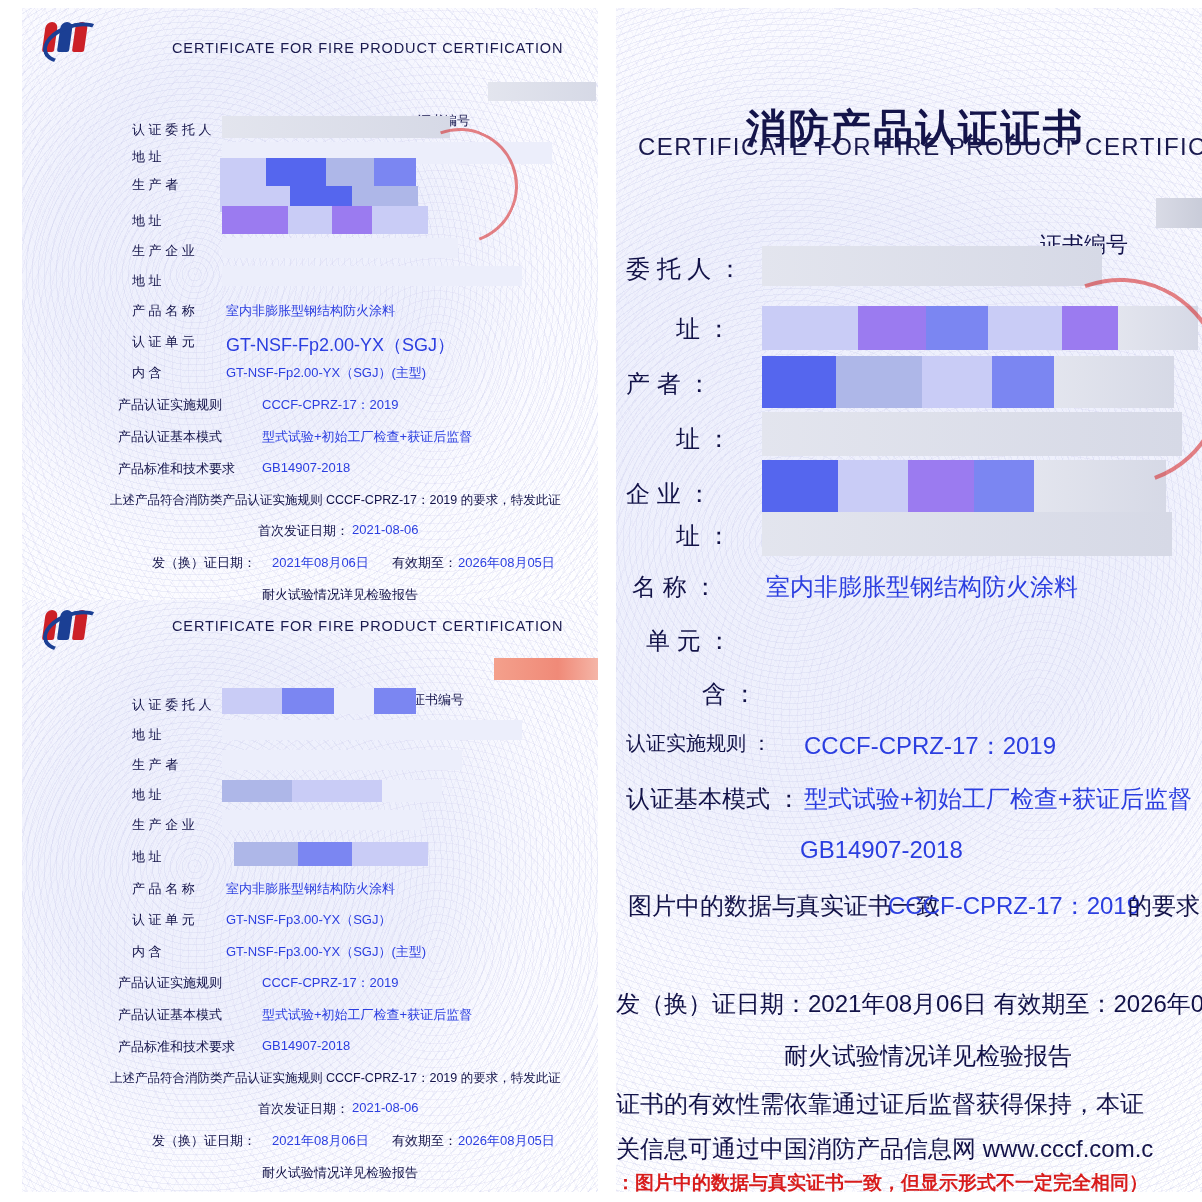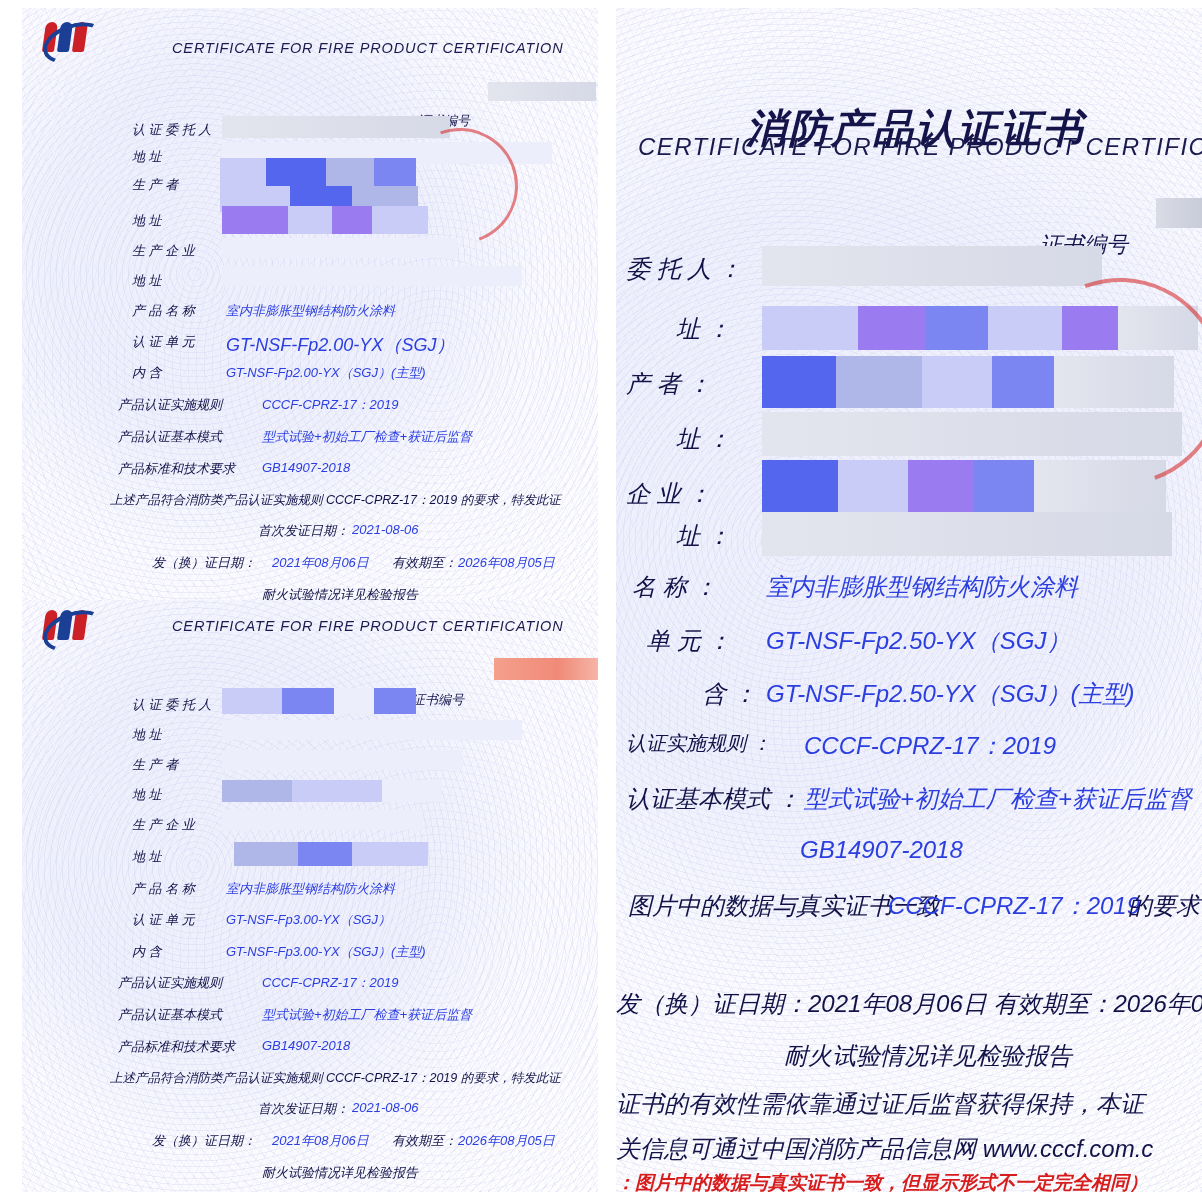--- a/index.html
+++ b/index.html
@@ -3,21 +3,21 @@
 <meta charset="utf-8">
 <style>
   html,body{margin:0;padding:0;}
   body{
     width:1202px;height:1202px;
     background:#ffffff;
     font-family:"Liberation Sans", sans-serif;
     overflow:hidden;
     position:relative;
   }
-  .page{position:relative;width:1202px;height:912px;font-style:italic;}
+  .page{position:relative;width:1202px;height:912px;}
 
   
   .cert{
     position:absolute;
     background:
       repeating-linear-gradient(115deg, rgba(220,225,245,.28) 0 1px, rgba(255,255,255,0) 1px 7px),
       repeating-linear-gradient(65deg, rgba(225,220,245,.22) 0 1px, rgba(255,255,255,0) 1px 9px),
       radial-gradient(circle at 38% 42%, rgba(236,238,252,.85) 0 38%, rgba(250,250,255,.9) 62%, #ffffff 100%),
       #fdfdff;
     overflow:hidden;
@@ -276,24 +276,22 @@
     <div class="mask m-blue" style="left:358px;top:452px;width:60px;height:52px;"></div>
     <div class="mask m-gray" style="left:418px;top:452px;width:132px;height:52px;"></div>
 
     <div class="row lbl" style="left:60px;top:512px;font-size:24px;">址 ：</div>
     <div class="mask m-gray" style="left:146px;top:504px;width:410px;height:44px;"></div>
 
     <div class="row lbl" style="left:16px;top:563px;font-size:24px;">名    称 ：</div>
     <div class="row val" style="left:150px;top:563px;font-size:24px;">室内非膨胀型钢结构防火涂料</div>
 
     <div class="row lbl" style="left:30px;top:617px;font-size:24px;">单   元 ：</div>
-    <div class="row val" style="left:150px;top:617px;font-size:24px;">GT-NSF-Fp2.50-YX（SGJ）</div>
 
     <div class="row lbl" style="left:86px;top:670px;font-size:24px;">含 ：</div>
-    <div class="row val" style="left:150px;top:670px;font-size:24px;">GT-NSF-Fp2.50-YX（SGJ）(主型)</div>
 
     <div class="row lbl" style="left:10px;top:722px;font-size:20px;">认证实施规则 ：</div>
     <div class="row val" style="left:188px;top:722px;font-size:24px;">CCCF-CPRZ-17：2019</div>
 
     <div class="row lbl" style="left:10px;top:775px;font-size:24px;">认证基本模式 ：</div>
     <div class="row val" style="left:188px;top:775px;font-size:24px;">型式试验+初始工厂检查+获证后监督</div>
 
     <div class="row val" style="left:184px;top:828px;font-size:24px;">GB14907-2018</div>
 
     <div class="row lbl" style="left:12px;top:882px;font-size:24px;">图片中的数据与真实证书一致</div>

